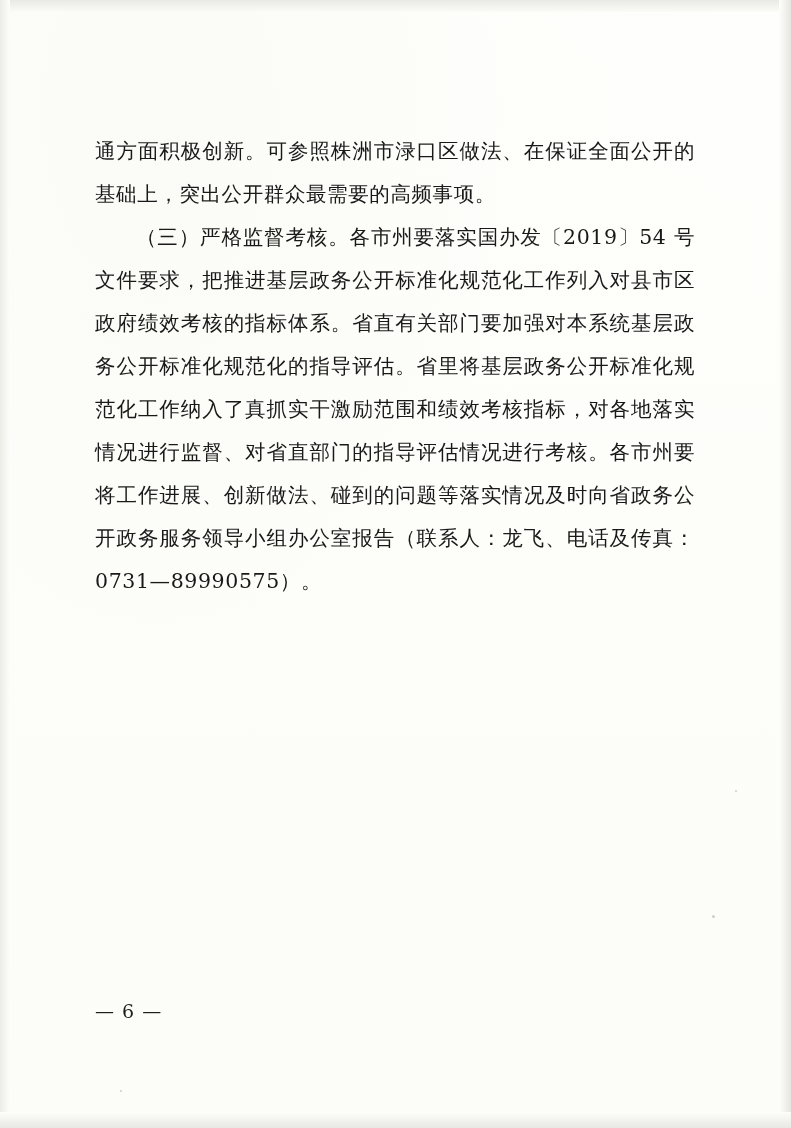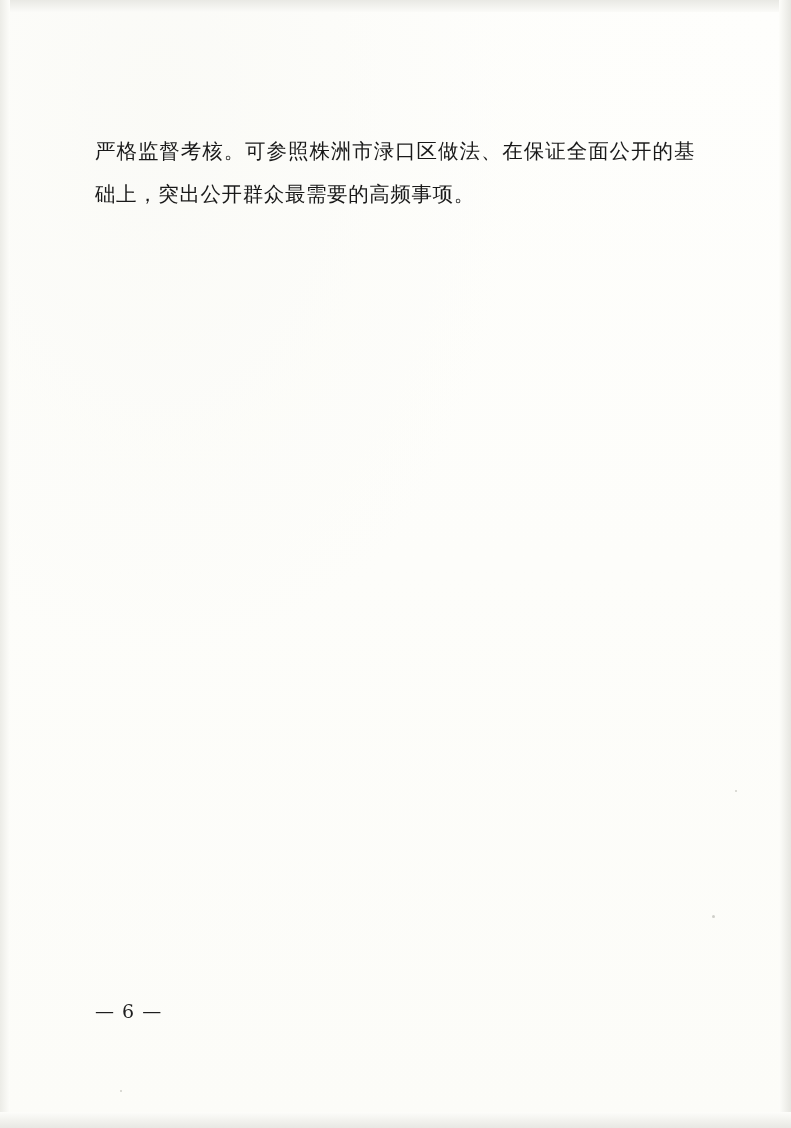--- a/index.html
+++ b/index.html
@@ -103,17 +103,18 @@
   <div class="scan-edge-top"></div>
   <div class="scan-edge-left"></div>
   <div class="scan-edge-right"></div>
   <div class="scan-edge-bottom"></div>
 
   <div class="speck" style="left:712px; top:915px; width:3px; height:3px;"></div>
   <div class="speck" style="left:735px; top:790px; width:2px; height:2px;"></div>
   <div class="speck" style="left:120px; top:1090px; width:2px; height:2px;"></div>
 
   <div class="content">
-    <p class="para">严格监督考核。可参照株洲市渌口区做法、在保证全面公开的基础上，突出公开群众最需要的高频事项。</p>
+    <p class="para">通方面积极创新。可参照株洲市渌口区做法、在保证全面公开的基础上，突出公开群众最需要的高频事项。</p>
+    <p class="para indent">（三）严格监督考核。各市州要落实国办发〔2019〕54 号文件要求，把推进基层政务公开标准化规范化工作列入对县市区政府绩效考核的指标体系。省直有关部门要加强对本系统基层政务公开标准化规范化的指导评估。省里将基层政务公开标准化规范化工作纳入了真抓实干激励范围和绩效考核指标，对各地落实情况进行监督、对省直部门的指导评估情况进行考核。各市州要将工作进展、创新做法、碰到的问题等落实情况及时向省政务公开政务服务领导小组办公室报告（联系人：龙飞、电话及传真：0731—89990575）。</p>
   </div>
 
   <div class="page-number">— 6 —</div>
 </div>
 
 </body></html>

